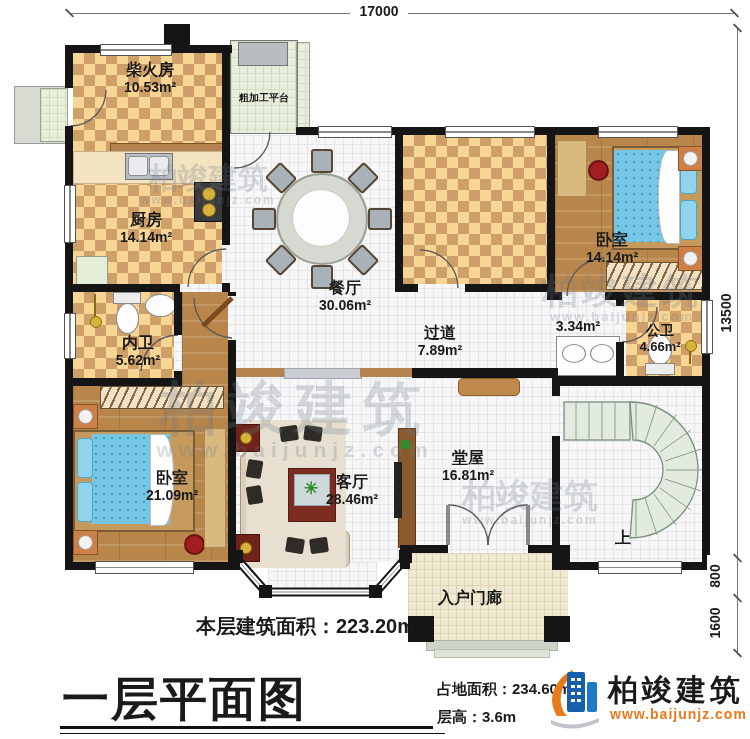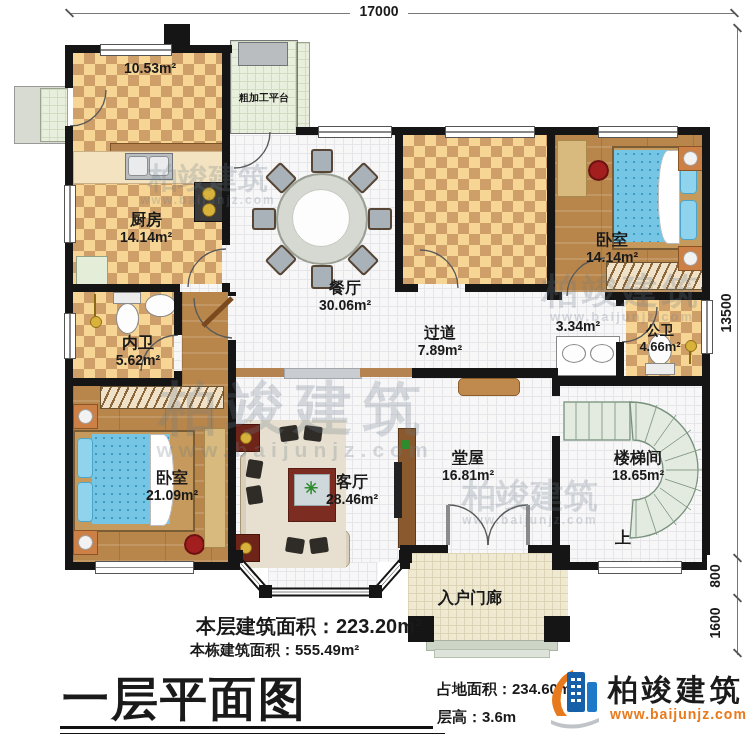--- a/index.html
+++ b/index.html
@@ -262,20 +262,21 @@
   <div class="win h" style="left:318px;top:126px;width:72px;height:10px;"></div>
   <div class="win h" style="left:445px;top:126px;width:88px;height:10px;"></div>
   <div class="win h" style="left:598px;top:126px;width:78px;height:10px;"></div>
   <div class="win v" style="left:64px;top:185px;width:10px;height:56px;"></div>
   <div class="win v" style="left:64px;top:313px;width:10px;height:44px;"></div>
   <div class="win v" style="left:701px;top:300px;width:10px;height:52px;"></div>
   <div class="win h" style="left:95px;top:561px;width:97px;height:11px;"></div>
   <div class="win h" style="left:598px;top:561px;width:82px;height:11px;"></div>
 
   <div class="room-label" style="left:90px;top:60px;width:120px;">
+    <div class="nm">柴火房</div>
     <div class="ar">10.53m²</div>
   </div>
   <div class="room-label" style="left:228px;top:92px;width:72px;font-size:10px;">
     <div style="font-size:10px;">粗加工平台</div>
   </div>
   <div class="room-label" style="left:86px;top:210px;width:120px;">
     <div class="nm">厨房</div>
     <div class="ar">14.14m²</div>
   </div>
   <div class="room-label" style="left:285px;top:278px;width:120px;">
@@ -305,24 +306,20 @@
     <div class="nm">卧室</div>
     <div class="ar">21.09m²</div>
   </div>
   <div class="room-label" style="left:292px;top:472px;width:120px;">
     <div class="nm">客厅</div>
     <div class="ar">28.46m²</div>
   </div>
   <div class="room-label" style="left:408px;top:448px;width:120px;">
     <div class="nm">堂屋</div>
     <div class="ar">16.81m²</div>
-  </div>
-  <div class="room-label" style="left:578px;top:448px;width:120px;">
-    <div class="nm">楼梯间</div>
-    <div class="ar">18.65m²</div>
   </div>
   <div class="room-label" style="left:400px;top:588px;width:140px;">
     <div class="nm">入户门廊</div>
   </div>
   <div class="room-label" style="left:608px;top:528px;width:30px;">
     <div class="nm">上</div>
   </div>
 
   <div class="wm" style="left:108px;top:162px;width:200px;font-size:30px;">
     <span>柏竣建筑</span>
@@ -348,21 +345,20 @@
   <div class="dim-line" style="left:737px;top:28px;width:1px;height:627px;"></div>
   <div class="tick" style="left:732px;top:27px;"></div>
   <div class="tick" style="left:732px;top:557px;"></div>
   <div class="tick" style="left:732px;top:597px;"></div>
   <div class="tick" style="left:732px;top:652px;"></div>
   <div class="dim-label vrot" style="left:696px;top:305px;width:54px;">13500</div>
   <div class="dim-label vrot" style="left:694px;top:568px;width:36px;">800</div>
   <div class="dim-label vrot" style="left:690px;top:615px;width:44px;">1600</div>
 
   <div class="ftxt" style="left:196px;top:613px;font-size:20px;">本层建筑面积：223.20m²</div>
-  <div class="ftxt" style="left:190px;top:641px;font-size:15px;">本栋建筑面积：555.49m²</div>
   <div class="ftxt" style="left:62px;top:668px;font-size:47px;letter-spacing:2px;">一层平面图</div>
   <div class="abs" style="left:60px;top:726px;width:373px;height:3px;background:#111;z-index:60;"></div>
   <div class="abs" style="left:60px;top:733px;width:385px;height:1px;background:#111;z-index:60;"></div>
   <div class="ftxt" style="left:437px;top:680px;font-size:15px;">占地面积：234.60m²</div>
   <div class="ftxt" style="left:437px;top:708px;font-size:15px;">层高：3.6m</div>
   <svg style="left:543px;top:664px;z-index:60;" width="62" height="66" viewBox="0 0 62 66">
     <path d="M14 52 Q4 36 14 20 Q20 10 30 6 L30 12 Q20 18 18 30 Q16 44 24 52 Z" fill="#e87a1e"></path>
     <rect x="24" y="8" width="18" height="40" rx="2" fill="#1560a8"></rect>
     <rect x="44" y="18" width="10" height="30" rx="2" fill="#1e7ac9"></rect>
     <g fill="#fff">

